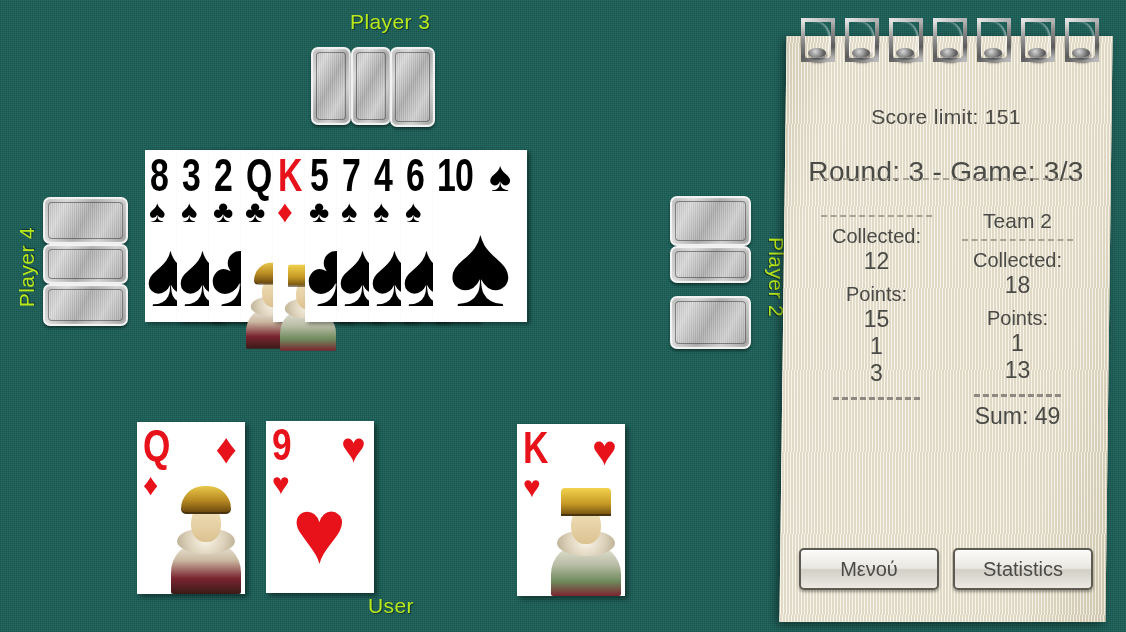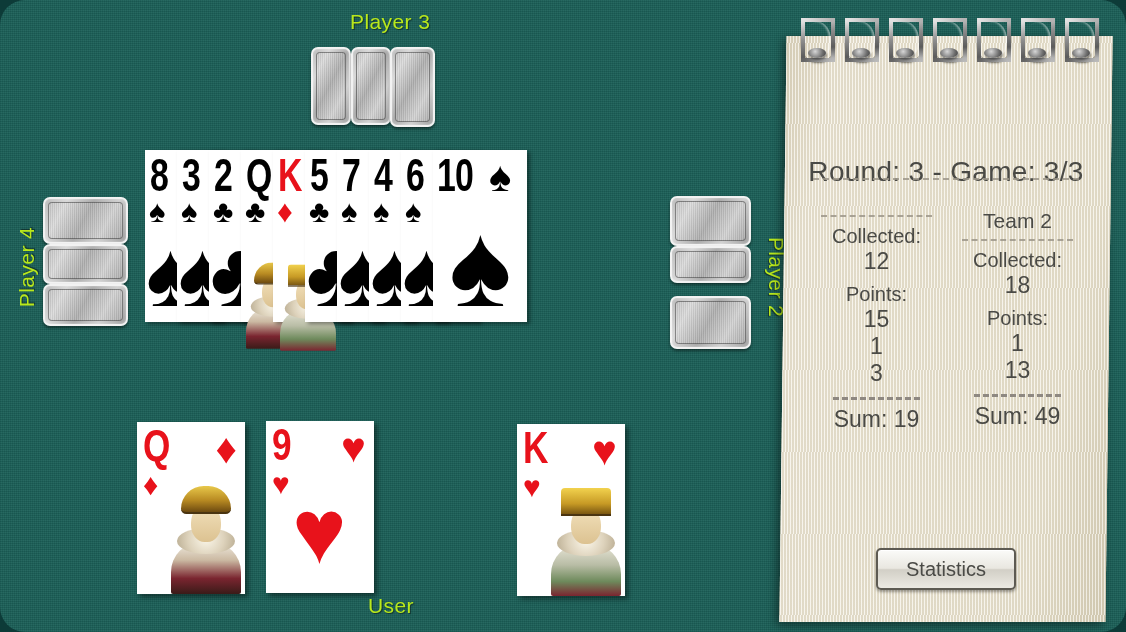--- a/index.html
+++ b/index.html
@@ -9,21 +9,20 @@
   #stage {
     position: relative;
     width: 1126px;
     height: 632px;
     overflow: hidden;
     font-family: "Liberation Sans", sans-serif;
     background-color: #1b6058;
     background-image:
       repeating-linear-gradient(0deg, rgba(0,0,0,0.05) 0px, rgba(0,0,0,0.05) 1px, rgba(255,255,255,0.03) 1px, rgba(255,255,255,0.03) 2px),
       repeating-linear-gradient(90deg, rgba(0,0,0,0.05) 0px, rgba(0,0,0,0.05) 1px, rgba(255,255,255,0.025) 1px, rgba(255,255,255,0.025) 2px);
-    border-radius: 25px;
   }
 
   
   .plabel {
     position: absolute;
     color: #b9e81c;
     font-size: 21px;
     letter-spacing: 0.4px;
     text-shadow: 1px 1px 1px rgba(0,0,0,0.45);
     white-space: nowrap;
@@ -361,46 +360,47 @@
       <div class="rings">
         <div class="ring" style="left:18px;"></div>
         <div class="ring" style="left:62px;"></div>
         <div class="ring" style="left:106px;"></div>
         <div class="ring" style="left:150px;"></div>
         <div class="ring" style="left:194px;"></div>
         <div class="ring" style="left:238px;"></div>
         <div class="ring" style="left:282px;"></div>
       </div>
 
+      <div class="pad-txt" id="score-limit">Score limit: 151</div>
       <div class="pad-txt" id="round-game">Round: 3 - Game: 3/3</div>
       <div class="dash-full"></div>
 
       <div class="teamcol" id="team1col">
         <div class="dash-team"></div>
         <div class="lbl">Collected:</div>
         <div class="num">12</div>
         <div class="lbl">Points:</div>
         <div class="num">15</div>
         <div class="num">1</div>
         <div class="num">3</div>
         <div class="dash-sum"></div>
-        <div class="sum">Sum: 19</div>
       </div>
 
       <div class="teamcol" id="team2col">
         <div class="team-name">Team 2</div>
         <div class="dash-team"></div>
         <div class="lbl">Collected:</div>
         <div class="num">18</div>
         <div class="lbl">Points:</div>
         <div class="num">1</div>
         <div class="num">13</div>
         <div class="dash-sum"></div>
         <div class="sum">Sum: 49</div>
       </div>
 
       <div id="pad-buttons">
+        <button class="padbtn">Μενού</button>
         <button class="padbtn">Statistics</button>
       </div>
     </div>
   </div>
 
 </div>
 
 </body></html>

